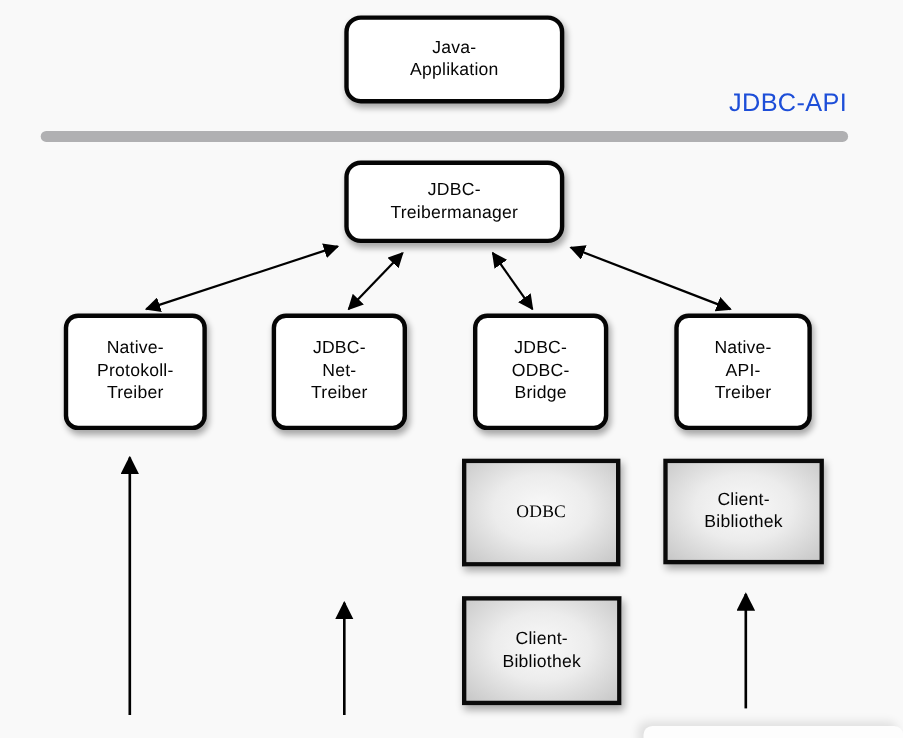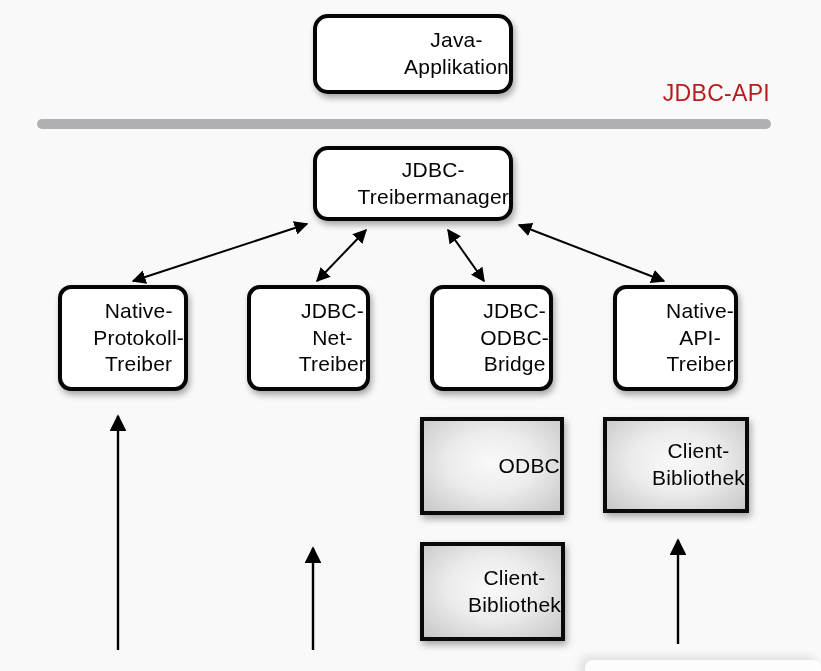--- a/index.html
+++ b/index.html
@@ -13,25 +13,25 @@
     width: 821px;
     height: 671px;
     background: #f9f9f9;
     overflow: hidden;
   }
   .node {
     position: absolute;
     box-sizing: border-box;
     display: flex;
     align-items: center;
-    justify-content: flex-end;
+    justify-content: center;
     text-align: center;
     white-space: pre-line;
     color: #050505;
-    font-size: 21px;
+    font-size: 16px;
     line-height: 1.28;
     letter-spacing: 0.2px;
   }
   .rounded {
     background: #ffffff;
     border: 4px solid #050505;
     border-radius: 15px;
     box-shadow: 2px 4px 6px rgba(0,0,0,0.33);
   }
   .graybox {
@@ -41,30 +41,30 @@
   }
   
   #java-app        { left: 313px; top: 14px;  width: 200px; height: 80px;  }
   #treibermanager  { left: 313px; top: 146px; width: 200px; height: 75px;  }
   #native-protokoll{ left: 58px;  top: 285px; width: 130px; height: 106px; border-radius: 13px; }
   #jdbc-net        { left: 247px; top: 285px; width: 123px; height: 106px; border-radius: 13px; }
   #jdbc-odbc       { left: 430px; top: 285px; width: 123px; height: 106px; border-radius: 13px; }
   #native-api      { left: 613px; top: 285px; width: 125px; height: 106px; border-radius: 13px; }
   
   #db-middleware    { left: 228px; top: 417px; width: 160px; height: 99px; }
-  #odbc             { left: 420px; top: 417px; width: 144px; height: 98px; }
+  #odbc             { left: 420px; top: 417px; width: 144px; height: 98px; font-family: Liberation Serif, serif; }
   #client-bib-right { left: 603px; top: 417px; width: 146px; height: 96px; }
   #client-bib-bottom{ left: 420px; top: 542px; width: 145px; height: 99px; }
   
   #api-label {
     position: absolute;
     left: 560px; top: 80px; width: 210px;
     text-align: right;
     font-size: 23px;
-    color: #b91c1c;
+    color: #1d4ed8;
     letter-spacing: 0.3px;
   }
   #api-bar {
     position: absolute;
     left: 37px; top: 119px; width: 734px; height: 10px;
     background: #b0b0b2;
     border-radius: 5px;
   }
   
   #partial-box {

